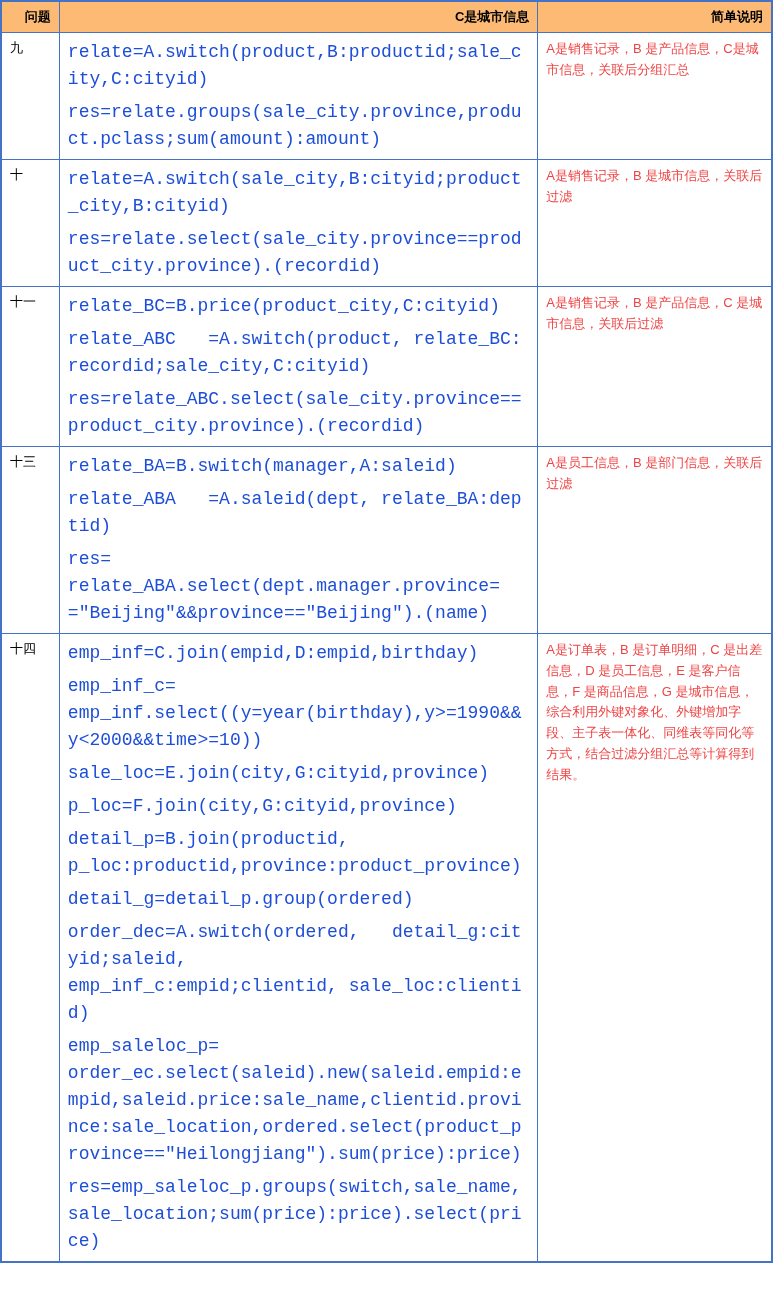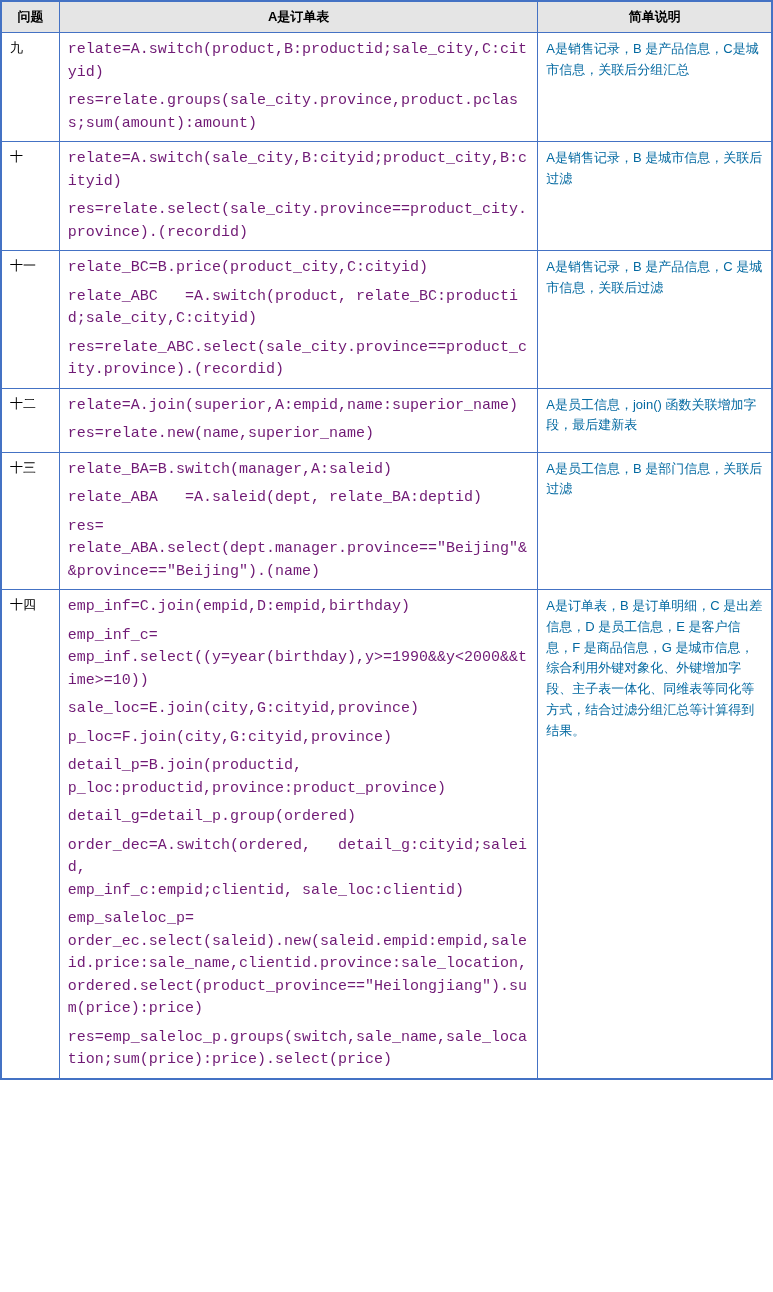--- a/index.html
+++ b/index.html
@@ -17,66 +17,66 @@
     table {
       width: 100%;
       border-collapse: collapse;
     }
     th, td {
       border: 1px solid #4472c4;
       padding: 6px 8px;
       vertical-align: top;
     }
     thead th {
-      background-color: #e5e5e5;
+      background-color: #fdba74;
       font-weight: bold;
       color: #000;
-      text-align: center;
+      text-align: right;
     }
     tbody tr td {
       background-color: #fff;
     }
     .col-num {
       width: 52px;
       white-space: nowrap;
     }
     .col-spl {
       width: 430px;
     }
     .col-desc {
       width: 210px;
     }
     .code {
-      color: #701a75;
+      color: #1d4ed8;
       font-family: Consolas, "Courier New", monospace;
-      font-size: 15px;
+      font-size: 18px;
       white-space: pre-wrap;
       word-break: break-all;
       line-height: 1.5;
     }
     .code-block {
       margin-bottom: 6px;
     }
     .code-block:last-child {
       margin-bottom: 0;
     }
     .desc-text {
-      color: #0369a1;
+      color: #ef4444;
       line-height: 1.6;
     }
   </style>
 </head>
 <body>
 
 <div class="table-container">
   <table>
     <thead>
       <tr>
         <th class="col-num">问题</th>
-        <th class="col-spl">A是订单表</th>
+        <th class="col-spl">C是城市信息</th>
         <th class="col-desc">简单说明</th>
       </tr>
     </thead>
     <tbody id="table-body">
     <tr>
           <td class="col-num">九</td>
           <td class="col-spl">
             <div class="code code-block">relate=A.switch(product,B:productid;sale_city,C:cityid)</div>
             <div class="code code-block">res=relate.groups(sale_city.province,product.pclass;sum(amount):amount)</div>
           </td>
@@ -87,32 +87,24 @@
           <td class="col-spl">
             <div class="code code-block">relate=A.switch(sale_city,B:cityid;product_city,B:cityid)</div>
             <div class="code code-block">res=relate.select(sale_city.province==product_city.province).(recordid)</div>
           </td>
           <td class="col-desc"><span class="desc-text">A是销售记录，B 是城市信息，关联后过滤</span></td>
         </tr>
         <tr>
           <td class="col-num">十一</td>
           <td class="col-spl">
             <div class="code code-block">relate_BC=B.price(product_city,C:cityid)</div>
-            <div class="code code-block">relate_ABC   =A.switch(product, relate_BC:productid;sale_city,C:cityid)</div>
+            <div class="code code-block">relate_ABC   =A.switch(product, relate_BC:recordid;sale_city,C:cityid)</div>
             <div class="code code-block">res=relate_ABC.select(sale_city.province==product_city.province).(recordid)</div>
           </td>
           <td class="col-desc"><span class="desc-text">A是销售记录，B 是产品信息，C 是城市信息，关联后过滤</span></td>
-        </tr>
-        <tr>
-          <td class="col-num">十二</td>
-          <td class="col-spl">
-            <div class="code code-block">relate=A.join(superior,A:empid,name:superior_name)</div>
-            <div class="code code-block">res=relate.new(name,superior_name)</div>
-          </td>
-          <td class="col-desc"><span class="desc-text">A是员工信息，join() 函数关联增加字段，最后建新表</span></td>
         </tr>
         <tr>
           <td class="col-num">十三</td>
           <td class="col-spl">
             <div class="code code-block">relate_BA=B.switch(manager,A:saleid)</div>
             <div class="code code-block">relate_ABA   =A.saleid(dept, relate_BA:deptid)</div>
             <div class="code code-block">res=
 relate_ABA.select(dept.manager.province=="Beijing"&amp;&amp;province=="Beijing").(name)</div>
           </td>
           <td class="col-desc"><span class="desc-text">A是员工信息，B 是部门信息，关联后过滤</span></td>

